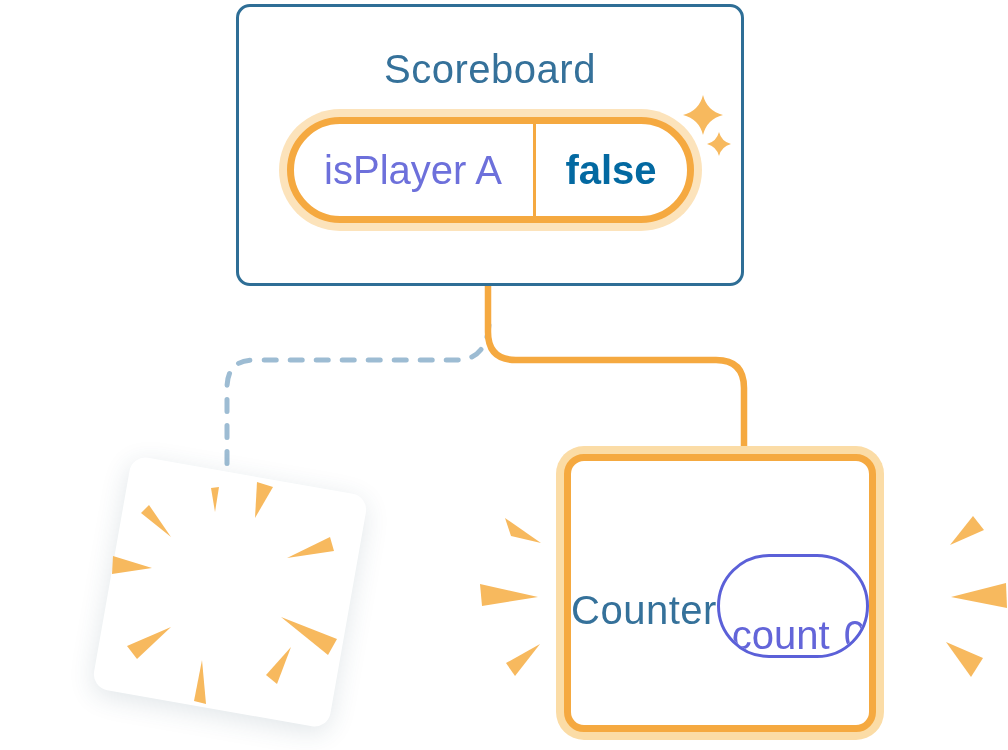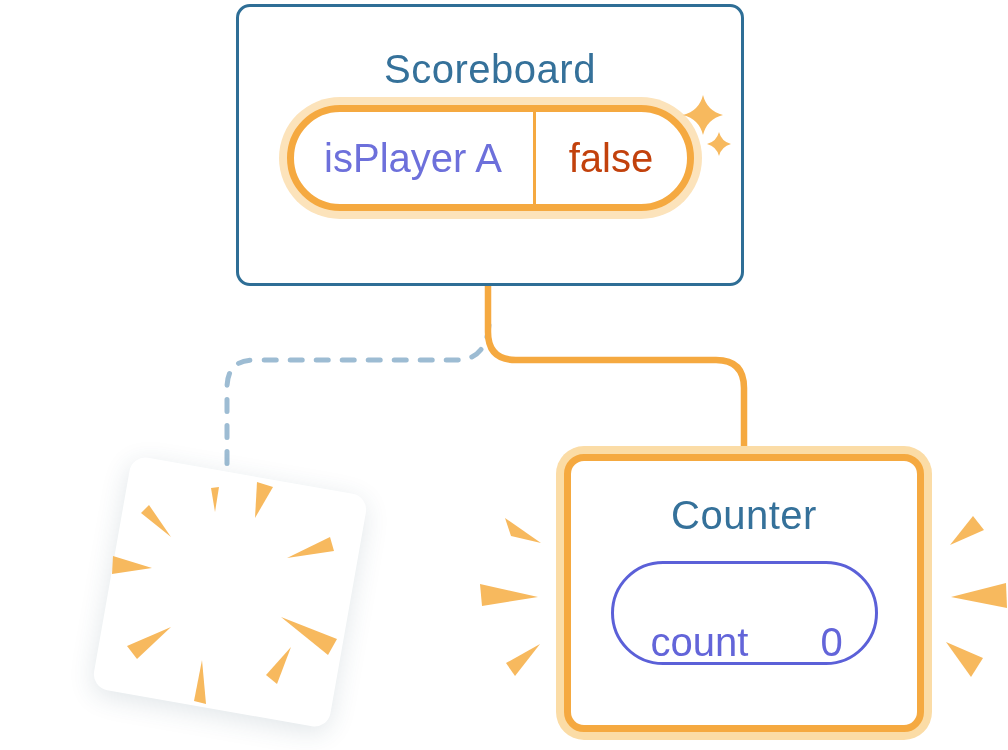--- a/index.html
+++ b/index.html
@@ -34,52 +34,51 @@
   }
   .card-title {
     margin-top: 42px;
     font-size: 40px;
     font-weight: 500;
     letter-spacing: 0.5px;
     color: #35719A;
     line-height: 1;
   }
   .state-pill {
-    margin-top: 16px;
+    margin-top: 28px;
     display: flex;
     align-items: stretch;
     height: 92px;
     box-sizing: content-box;
     background: #ffffff;
     border: 7px solid #F5A940;
     border-radius: 60px;
     box-shadow: 0 0 0 8px #FCE3BB;
   }
   .state-pill .cell {
     display: flex;
     align-items: center;
     justify-content: center;
     font-size: 40px;
     line-height: 1;
   }
   .state-pill .cell.key { width: 239px; color: #6D70DB; }
-  .state-pill .cell.value { width: 151px; color: #c2410c; font-weight: 400; }
+  .state-pill .cell.value { width: 151px; color: #0369a1; font-weight: 700; }
   .state-pill .divider { width: 3px; background: #F5A940; }
   
   .counter-card {
     position: absolute;
     left: 564px; top: 454px;
-    width: 360px; height: 278px;
+    width: 312px; height: 278px;
     box-sizing: border-box;
     background: #ffffff;
     border: 7px solid #F5A940;
     border-radius: 20px;
     box-shadow: 0 0 0 8px #FBDCA6;
     display: flex;
-    flex-direction: column;
     align-items: center;
     z-index: 2;
   }
   .counter-card .card-title { margin-top: 34px; font-size: 40px; }
   .count-pill {
     margin-top: 26px;
     display: flex;
     align-items: flex-end;
     width: 267px; height: 104px;
     box-sizing: border-box;

